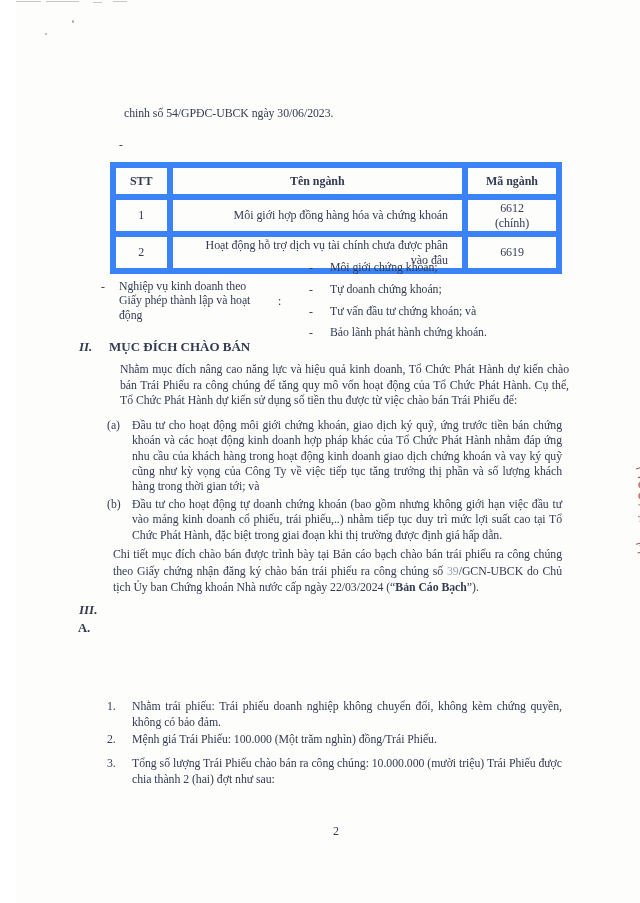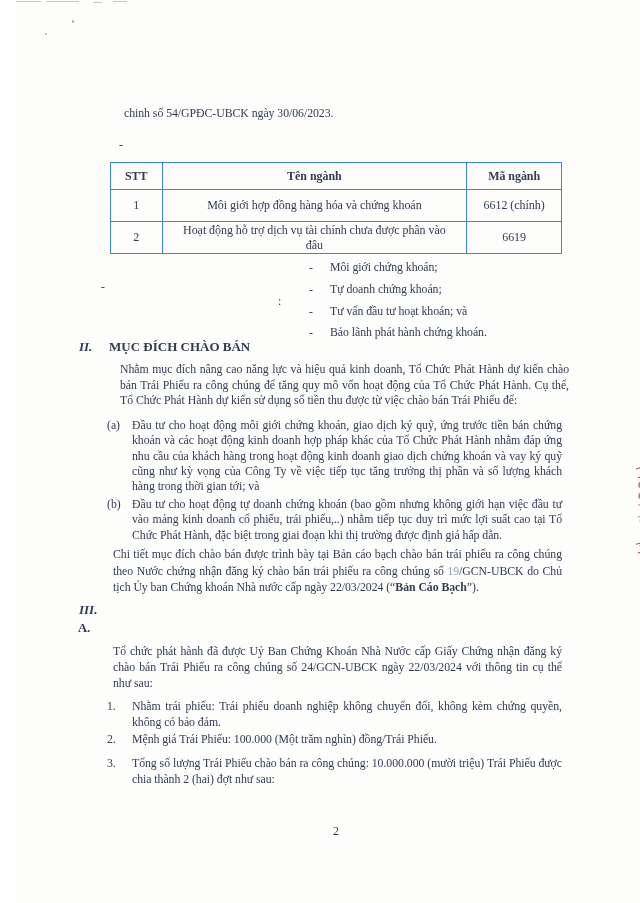--- a/index.html
+++ b/index.html
@@ -18,25 +18,25 @@
   .speck { position:absolute; background:#8a8a8a; opacity:.7; border-radius:1px; }
 
   
   .line1 { left:108px; top:105px; width:430px; line-height:16px; }
   .bullet-line { left:103px; top:136px; width:440px; display:flex; line-height:16px; }
   .bullet-line .dash { flex:none; width:25px; }
 
   
   table.industry { position:absolute; left:94px; top:162px; width:452px;
     border-collapse:collapse; font-size:12px; }
-  table.industry th, table.industry td { border:1px solid #3b82f6; padding:0 14px; }
+  table.industry th, table.industry td { border:6px solid #3b82f6; padding:0 14px; }
   table.industry th { font-weight:bold; text-align:center; height:26px; }
   table.industry td { height:31px; }
   td.c-stt, td.c-ma { text-align:center; }
-  td.c-ten { text-align:center; padding-left:13px; }
+  td.c-ten { text-align:right; padding-left:13px; }
   col.w-stt { width:42px; } col.w-ten { width:314px; } col.w-ma { width:96px; }
 
   
   .ops { left:85px; top:259px; width:461px; height:86px; }
   .ops-left { position:absolute; left:0; top:20px; width:172px; display:flex; }
   .ops-left .dash { flex:none; width:18px; }
   .ops-label { width:152px; line-height:14.4px; }
   .ops-colon { position:absolute; left:177px; top:35px; }
   .ops-right { position:absolute; left:208px; top:0; width:253px; }
   .ops-item { display:flex; line-height:16.3px; margin-bottom:5.5px; }
@@ -122,34 +122,35 @@
         <td class="c-stt">2</td>
         <td class="c-ten">Hoạt động hỗ trợ dịch vụ tài chính chưa được phân vào đâu</td>
         <td class="c-ma">6619</td>
       </tr>
     </tbody>
   </table>
 
   <div class="abs ops">
     <div class="ops-left">
       <span class="dash">-</span>
+      <div class="ops-label">Nghiệp vụ kinh doanh theo Giấy phép thành lập và hoạt động</div>
     </div>
     <div class="ops-colon">:</div>
     <div class="ops-right">
       <div class="ops-item">
         <span class="dash">-</span>
         <span>Môi giới chứng khoán;</span>
       </div>
       <div class="ops-item">
         <span class="dash">-</span>
         <span>Tự doanh chứng khoán;</span>
       </div>
       <div class="ops-item">
         <span class="dash">-</span>
-        <span>Tư vấn đầu tư hoạt khoán; và</span>
+        <span>Tư vấn đầu tư chứng khoán; và</span>
       </div>
       <div class="ops-item">
         <span class="dash">-</span>
         <span>Bảo lãnh phát hành chứng khoán.</span>
       </div>
     </div>
   </div>
 
   <div class="abs sec-head sec2">
     <span class="sec-num">II.</span>
@@ -162,32 +163,31 @@
     <span class="hang-label">(a)</span>
     <div class="hang-text jp">Đầu tư cho hoạt động môi giới chứng khoán, giao dịch ký quỹ, ứng trước tiền bán chứng khoán và các hoạt động kinh doanh hợp pháp khác của Tổ Chức Phát Hành nhằm đáp ứng nhu cầu của khách hàng trong hoạt động kinh doanh giao dịch chứng khoán và vay ký quỹ cũng như kỳ vọng của Công Ty về việc tiếp tục tăng trưởng thị phần và số lượng khách hàng trong thời gian tới; và</div>
   </div>
 
   <div class="abs hang item-b">
     <span class="hang-label">(b)</span>
     <div class="hang-text jp">Đầu tư cho hoạt động tự doanh chứng khoán (bao gồm nhưng không giới hạn việc đầu tư vào mảng kinh doanh cổ phiếu, trái phiếu,..) nhằm tiếp tục duy trì mức lợi suất cao tại Tổ Chức Phát Hành, đặc biệt trong giai đoạn khi thị trường được định giá hấp dẫn.</div>
   </div>
 
   <div class="abs para jp p-detail">
-    <span>Chi tiết mục đích chào bán được trình bày tại Bản cáo bạch chào bán trái phiếu ra công chúng theo Nước chứng nhận đăng ký chào bán trái phiếu ra công chúng số </span><span class="faded">19</span><span>/GCN-UBCK do Chủ tịch Ủy ban Chứng khoán Nhà nước cấp ngày 22/03/2024 (“</span><b>Bản Cáo Bạch</b><span>”).</span>
+    <span>Chi tiết mục đích chào bán được trình bày tại Bản cáo bạch chào bán trái phiếu ra công chúng theo Giấy chứng nhận đăng ký chào bán trái phiếu ra công chúng số </span><span class="faded">39</span><span>/GCN-UBCK do Chủ tịch Ủy ban Chứng khoán Nhà nước cấp ngày 22/03/2024 (“</span><b>Bản Cáo Bạch</b><span>”).</span>
   </div>
 
   <div class="abs sec-head sec3">
     <span class="sec-num">III.</span>
   </div>
 
   <div class="abs subA">
     <span class="sec-num">A.</span>
   </div>
 
-  <div class="abs para jp p-intro3">Tổ chức phát hành đã được Uỷ Ban Chứng Khoán Nhà Nước cấp Giấy Chứng nhận đăng ký chào bán Trái Phiếu ra công chúng số 24/GCN-UBCK ngày 22/03/2024 với thông tin cụ thể như sau:</div>
 
   <div class="abs hang item-1">
     <span class="hang-label">1.</span>
     <div class="hang-text jp">Nhằm trái phiếu: Trái phiếu doanh nghiệp không chuyển đổi, không kèm chứng quyền, không có bảo đảm.</div>
   </div>
 
   <div class="abs hang item-2">
     <span class="hang-label">2.</span>
     <div class="hang-text">Mệnh giá Trái Phiếu: 100.000 (Một trăm nghìn) đồng/Trái Phiếu.</div>
   </div>

